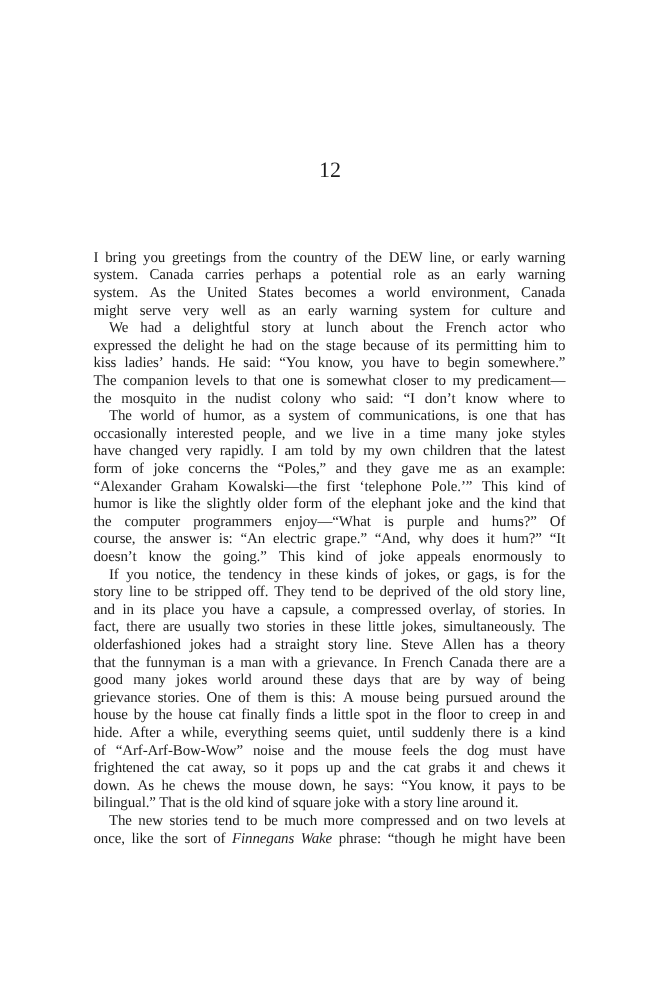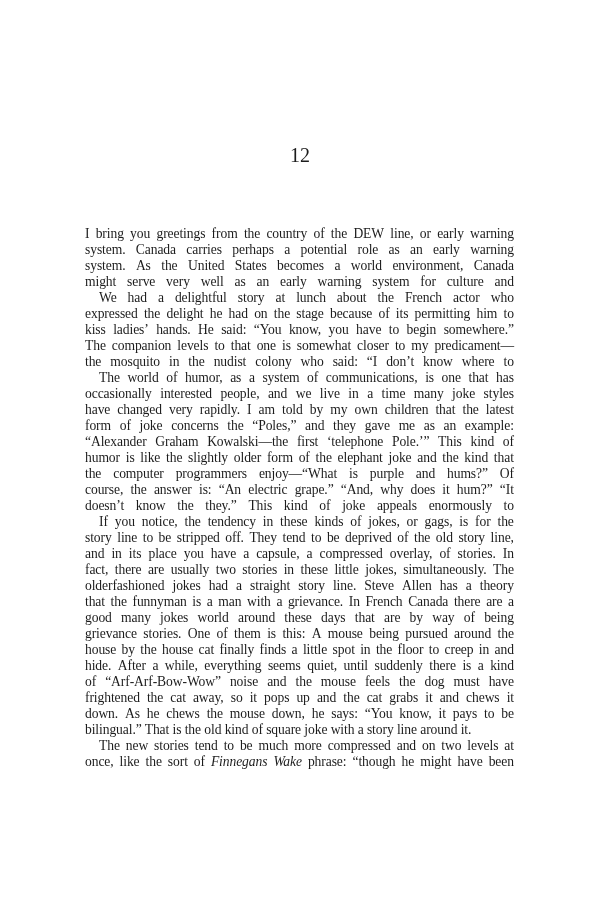--- a/index.html
+++ b/index.html
@@ -301,21 +301,21 @@
           <span>why</span>
           <span>does</span>
           <span>it</span>
           <span>hum?”</span>
           <span>“It</span>
         </div>
         <div class="line jline">
           <span>doesn’t</span>
           <span>know</span>
           <span>the</span>
-          <span>they.”</span>
+          <span>going.”</span>
           <span>This</span>
           <span>kind</span>
           <span>of</span>
           <span>joke</span>
           <span>appeals</span>
           <span>enormously</span>
           <span>to</span>
         </div>
       </div>
       <div class="para">

